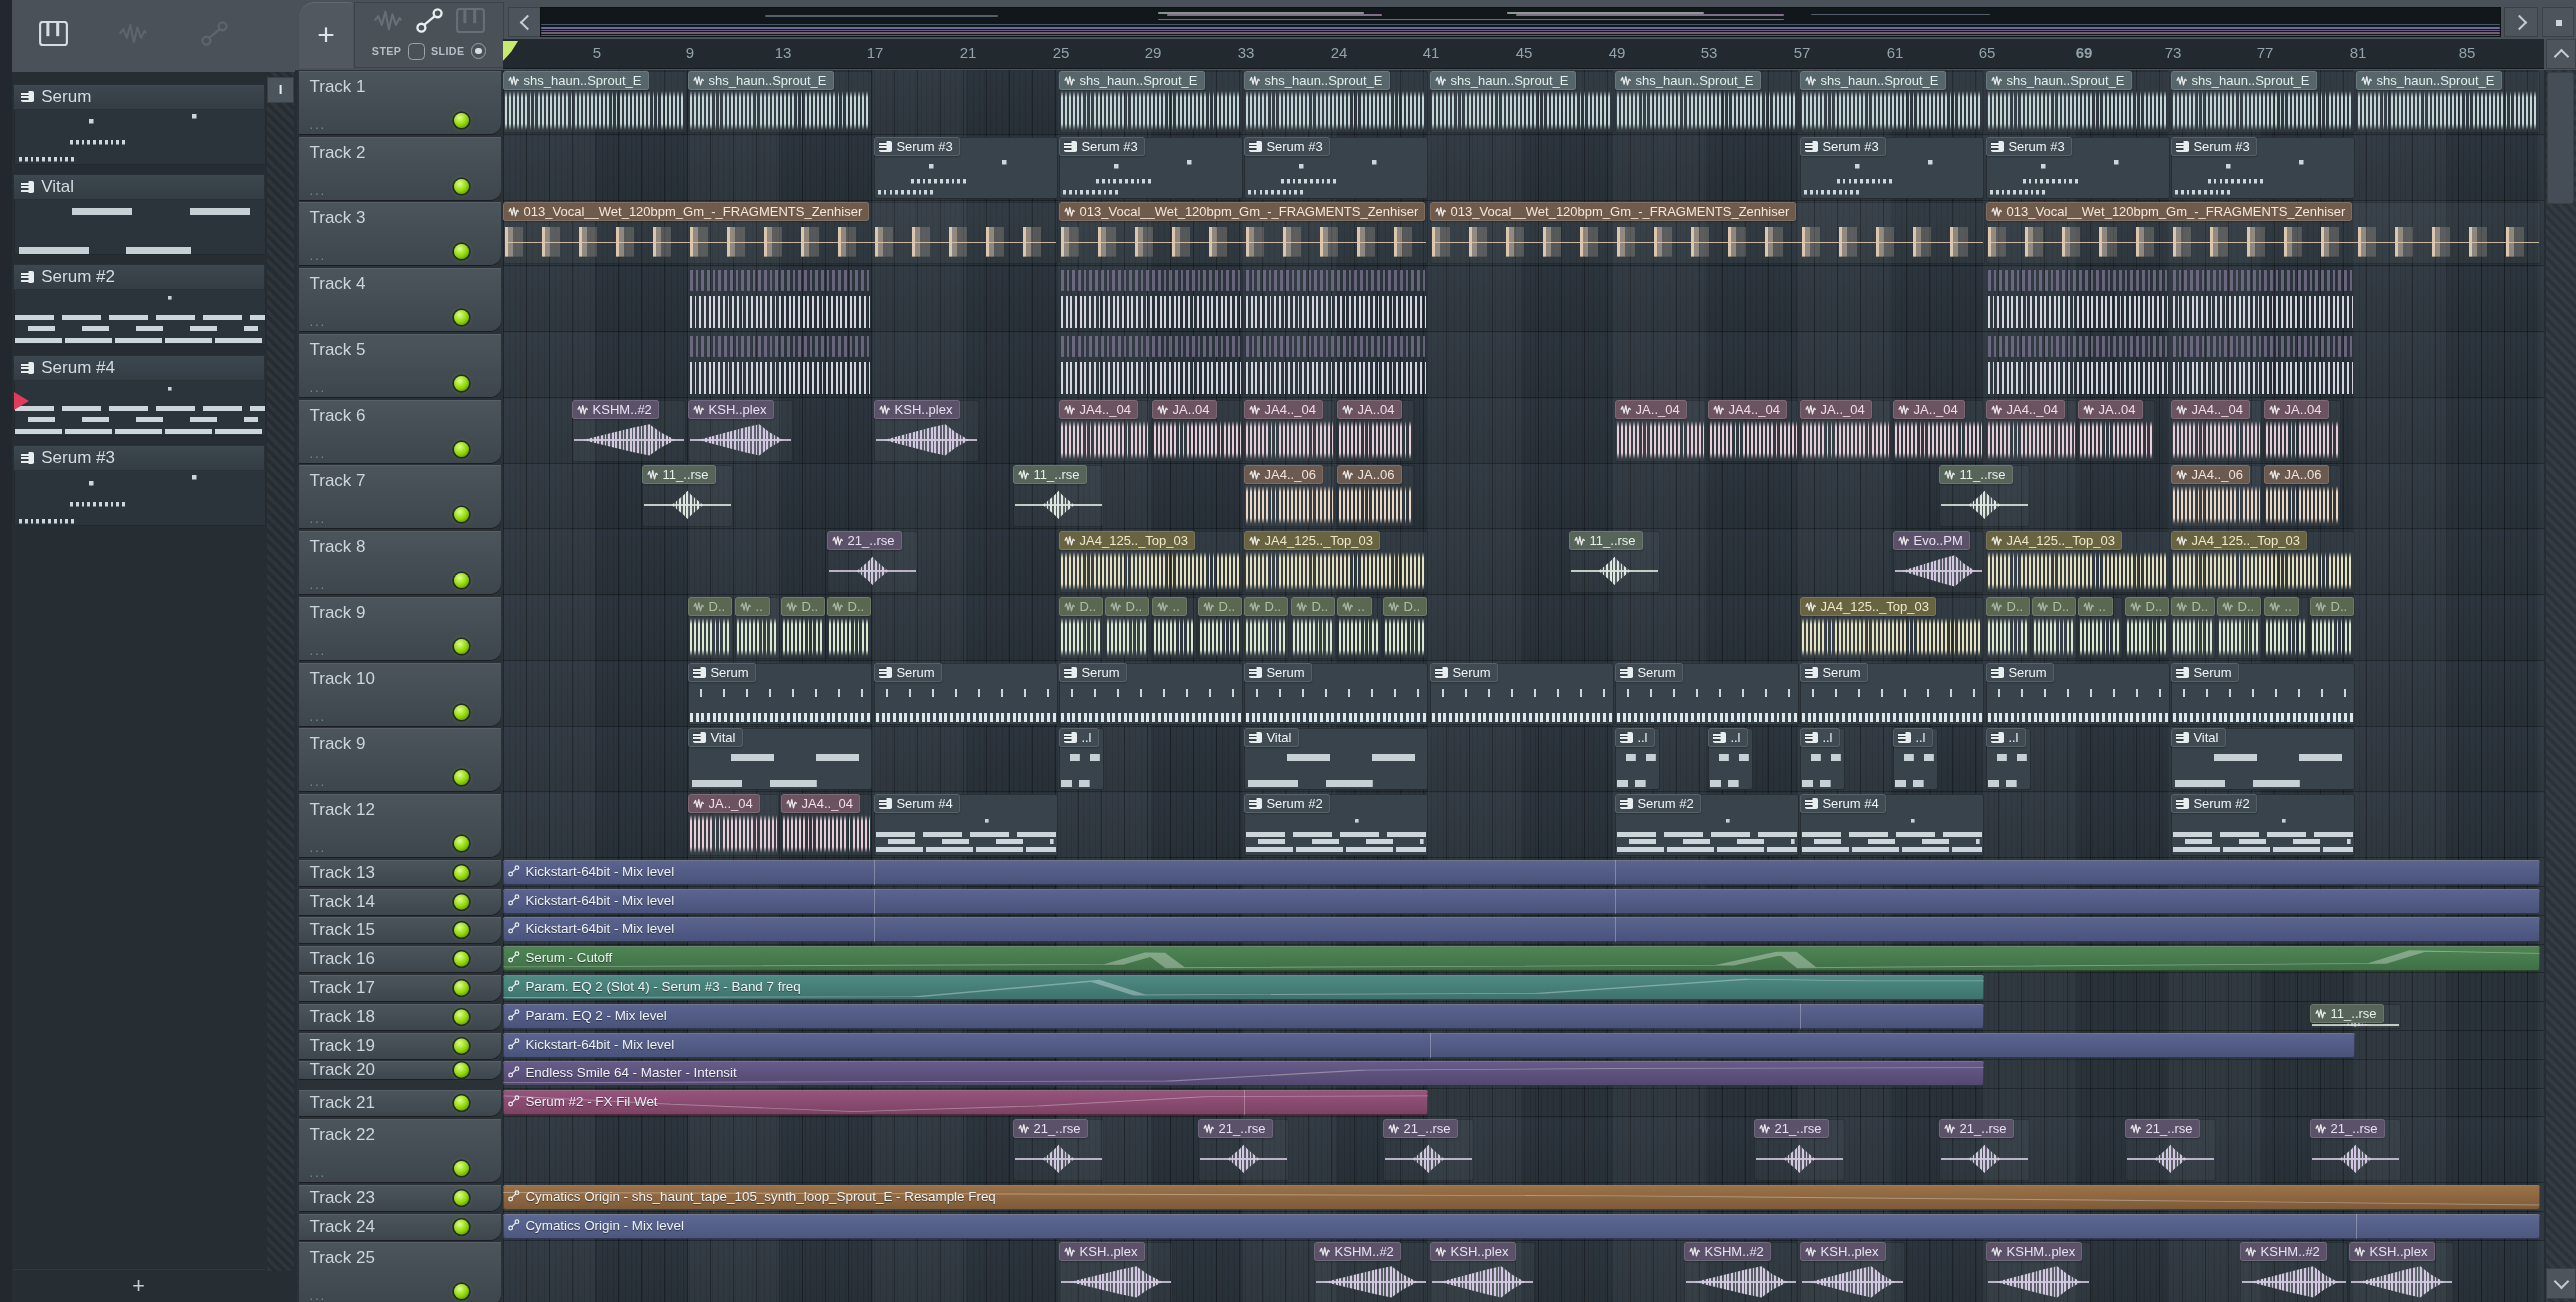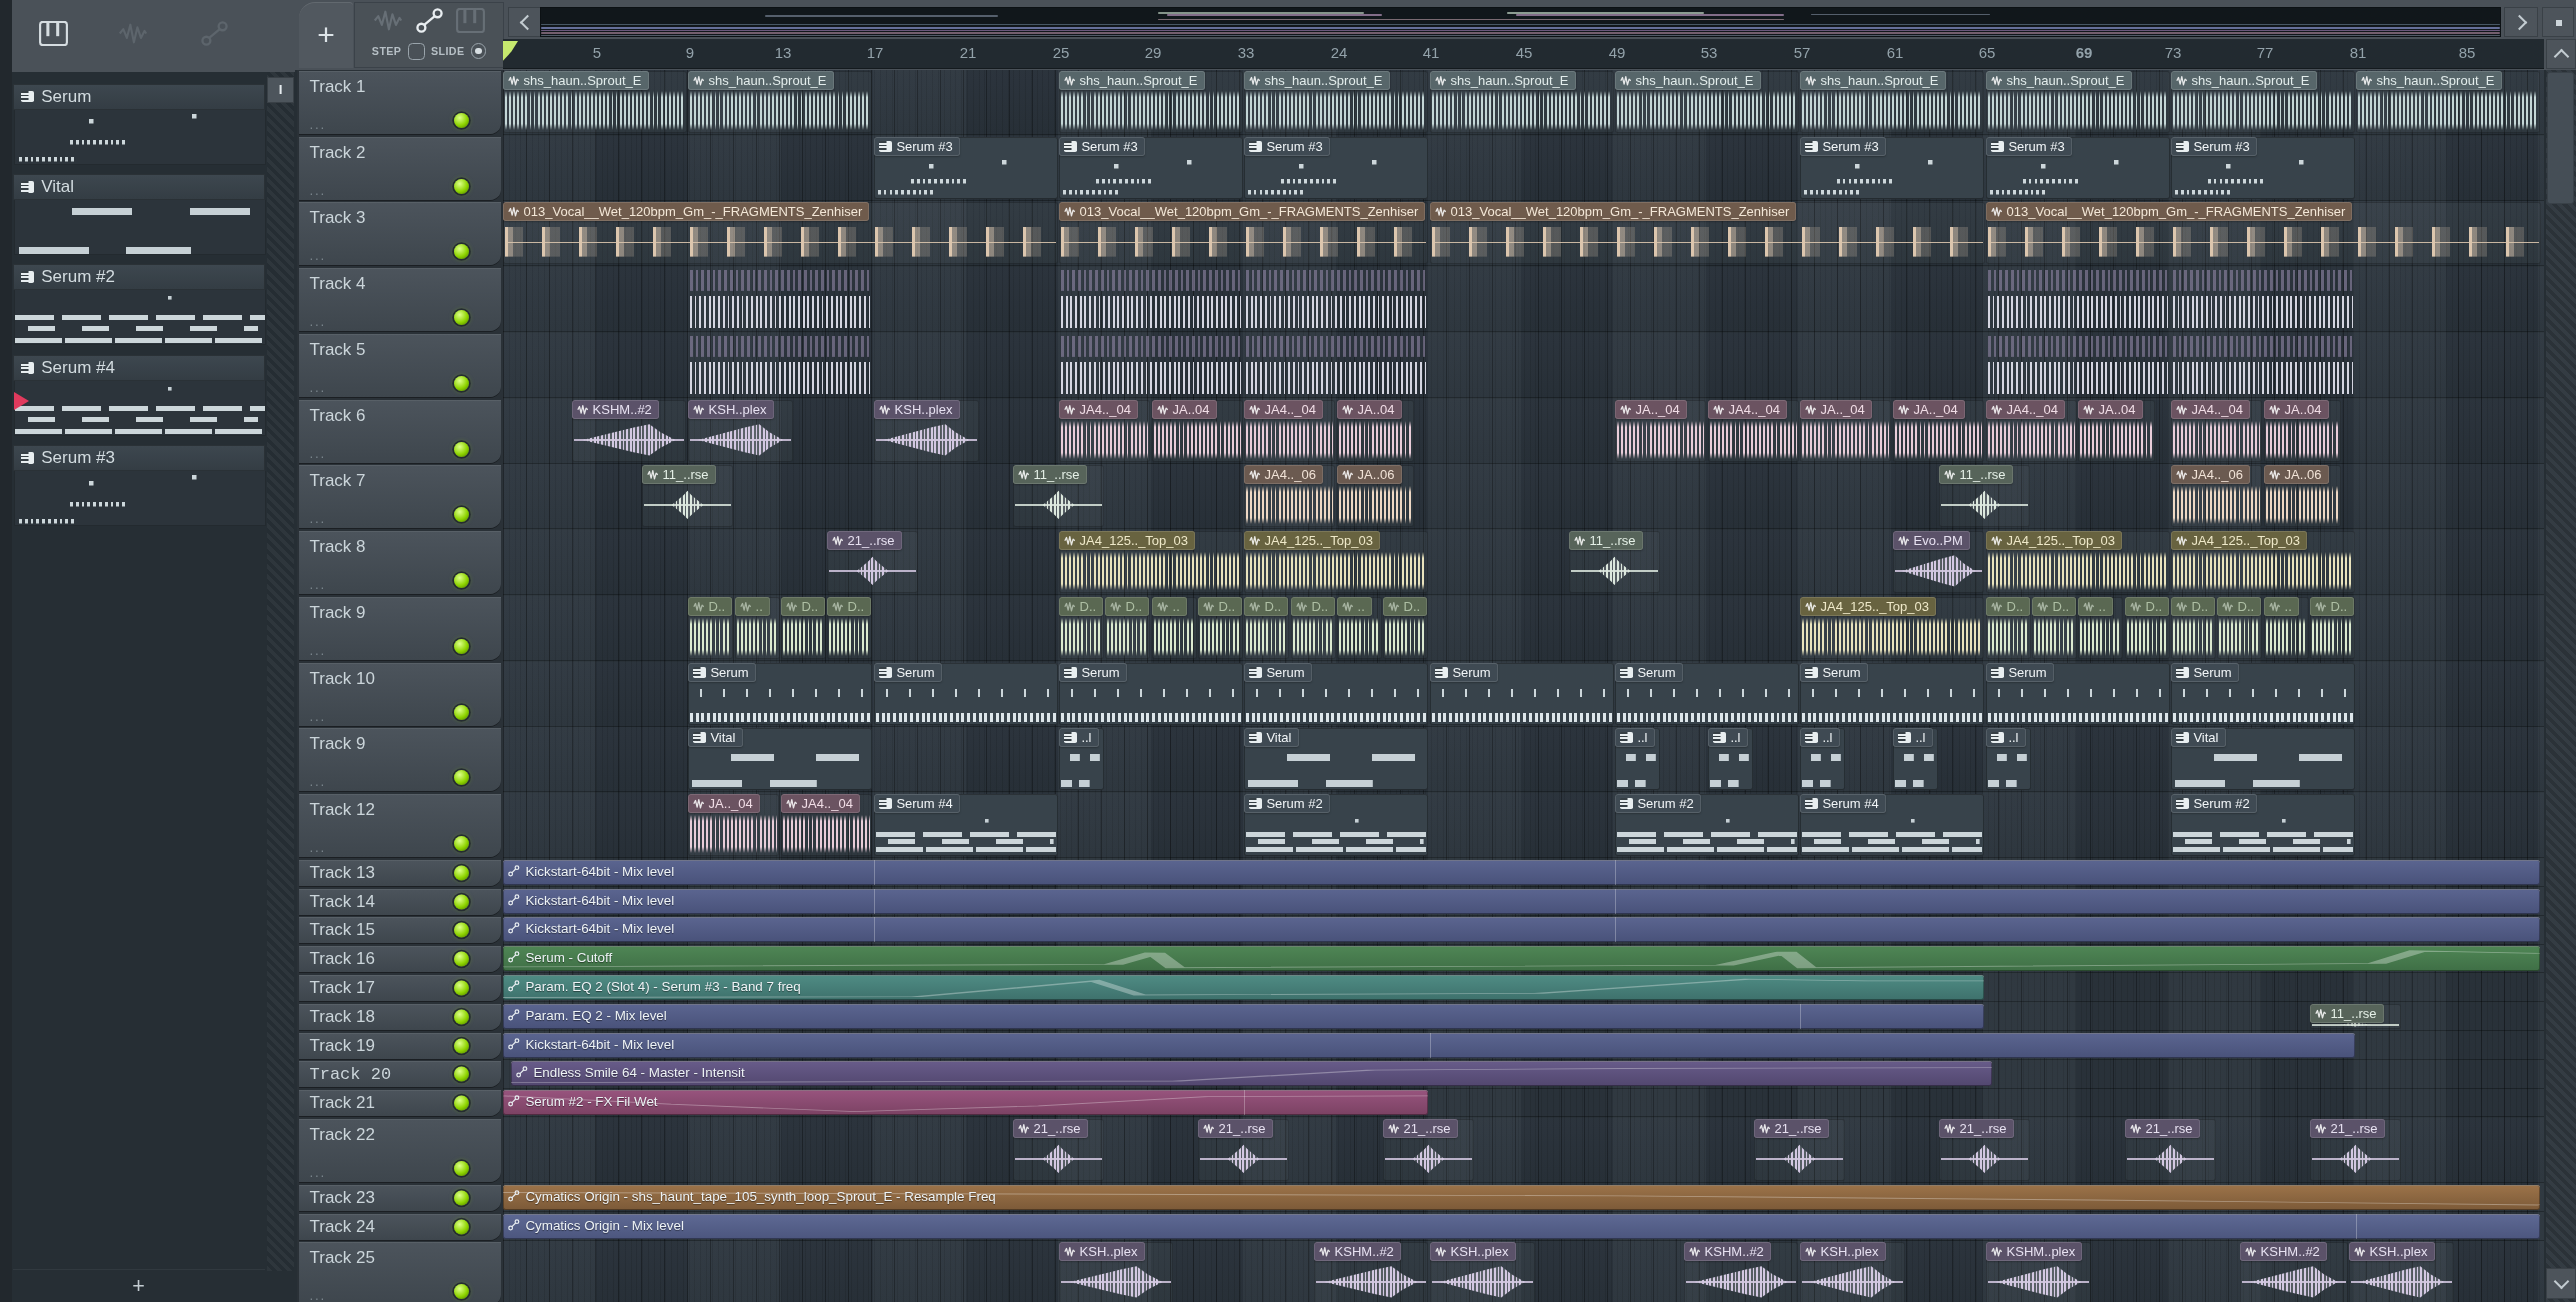--- a/index.html
+++ b/index.html
@@ -397,21 +397,21 @@
         <span class="led"></span>
       </div>
       <div class="th compact" style="top: 934px; height: 26px;">
         <span class="th-name">Track 18</span>
         <span class="led"></span>
       </div>
       <div class="th compact" style="top: 963px; height: 26px;">
         <span class="th-name">Track 19</span>
         <span class="led"></span>
       </div>
-      <div class="th compact" style="top: 991px; height: 26px; font-family: Liberation Mono, monospace;">
+      <div class="th compact" style="top: 991px; height: 18px;">
         <span class="th-name">Track 20</span>
         <span class="led"></span>
       </div>
       <div class="th compact" style="top: 1020px; height: 26px;">
         <span class="th-name">Track 21</span>
         <span class="led"></span>
       </div>
       <div class="th" style="top: 1049px; height: 63px;">
         <span class="th-name">Track 22</span>
         <span class="th-dots">...</span>
@@ -1372,21 +1372,21 @@
         <span class="a-lbl">
           <svg width="11.6" height="11.6" viewBox="0 0 14 14" fill="none">
             <circle cx="3.2" cy="10.8" r="2.2" stroke="#e8edf1" stroke-width="1.5"></circle>
             <circle cx="10.8" cy="3.2" r="2.2" stroke="#e8edf1" stroke-width="1.5"></circle>
             <path d="M4.8 9.2 L9.2 4.8" stroke="#e8edf1" stroke-width="1.5"></path>
           </svg>
           <span>Kickstart-64bit - Mix level</span>
         </span>
         <span class="a-break" style="left:927px"></span>
       </div>
-      <div class="aclip k-apurple" style="left: 0px; top: 991px; width: 1481px; height: 25px; margin-left: 8px;">
+      <div class="aclip k-apurple" style="left: 0px; top: 991px; width: 1481px; height: 25px;">
         <span class="a-lbl">
           <svg width="11.6" height="11.6" viewBox="0 0 14 14" fill="none">
             <circle cx="3.2" cy="10.8" r="2.2" stroke="#e8edf1" stroke-width="1.5"></circle>
             <circle cx="10.8" cy="3.2" r="2.2" stroke="#e8edf1" stroke-width="1.5"></circle>
             <path d="M4.8 9.2 L9.2 4.8" stroke="#e8edf1" stroke-width="1.5"></path>
           </svg>
           <span>Endless Smile 64 - Master - Intensit</span>
         </span>
         <svg class="a-curve" viewBox="0 0 100 30" preserveAspectRatio="none">
           <polyline points="0,26 45,24 58,11 75,9 100,8" fill="none" stroke="rgba(255,255,255,.32)" stroke-width="1"></polyline>

